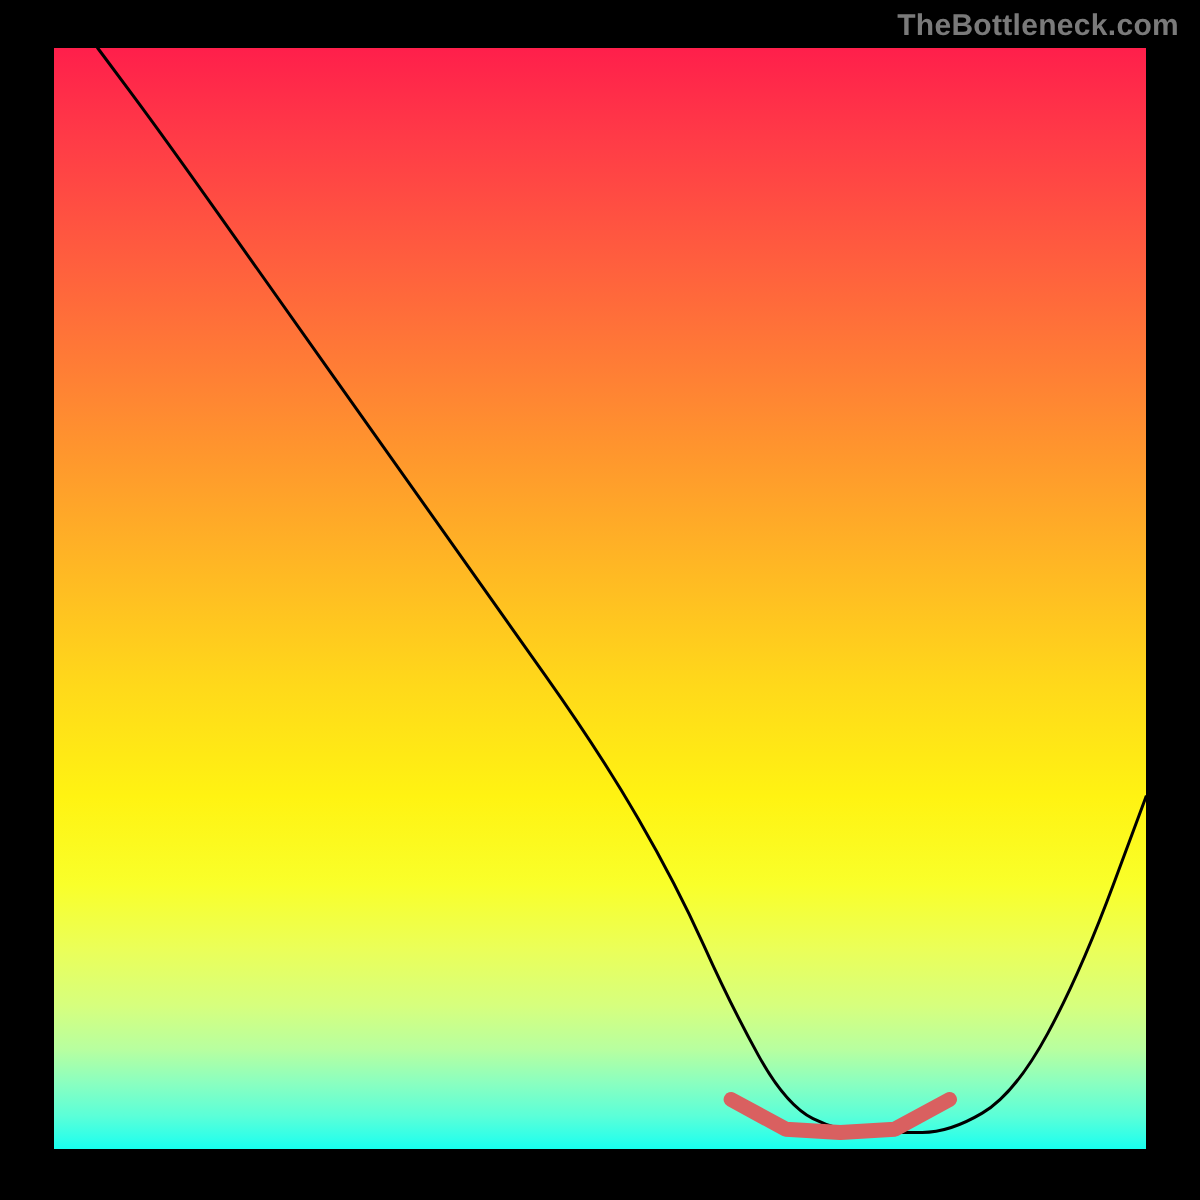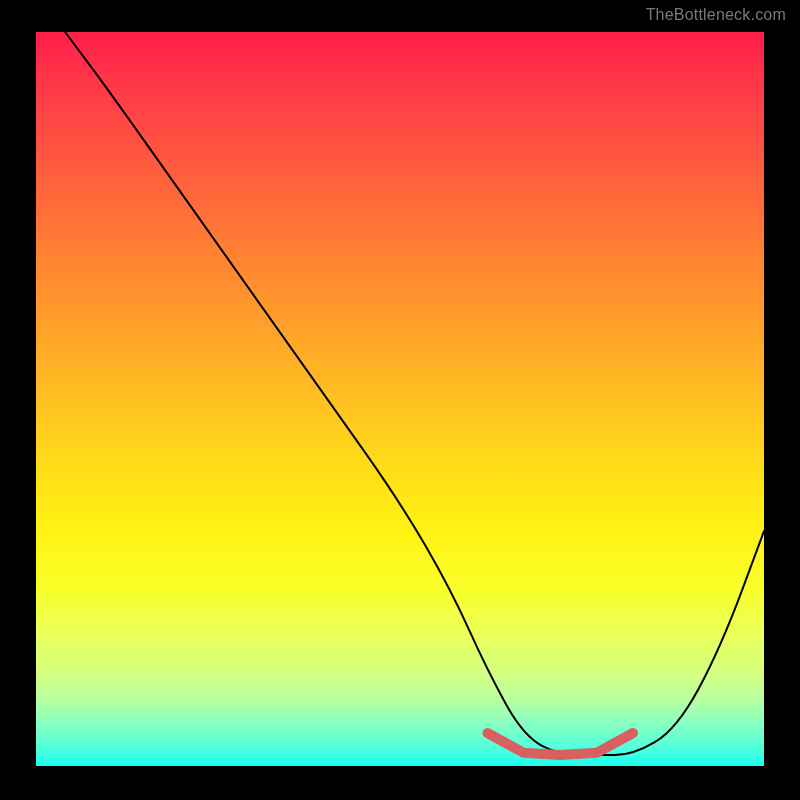--- a/index.html
+++ b/index.html
@@ -17,23 +17,23 @@
     left: 0;
     width: 800px;
     height: 800px;
     background: #000;
   }
   .watermark {
     position: absolute;
     top: 6px;
     right: 14px;
     color: #7a7a7a;
-    font-size: 16px;
+    font-size: 20px;
     letter-spacing: 0.2px;
-    font-weight: 400;
+    font-weight: 700;
   }
   .plot {
     position: absolute;
     left: 36px;
     top: 32px;
     width: 728px;
     height: 734px;
     background: linear-gradient(to bottom,
       #ff1f4b 0%,
       #ff3a47 8%,

